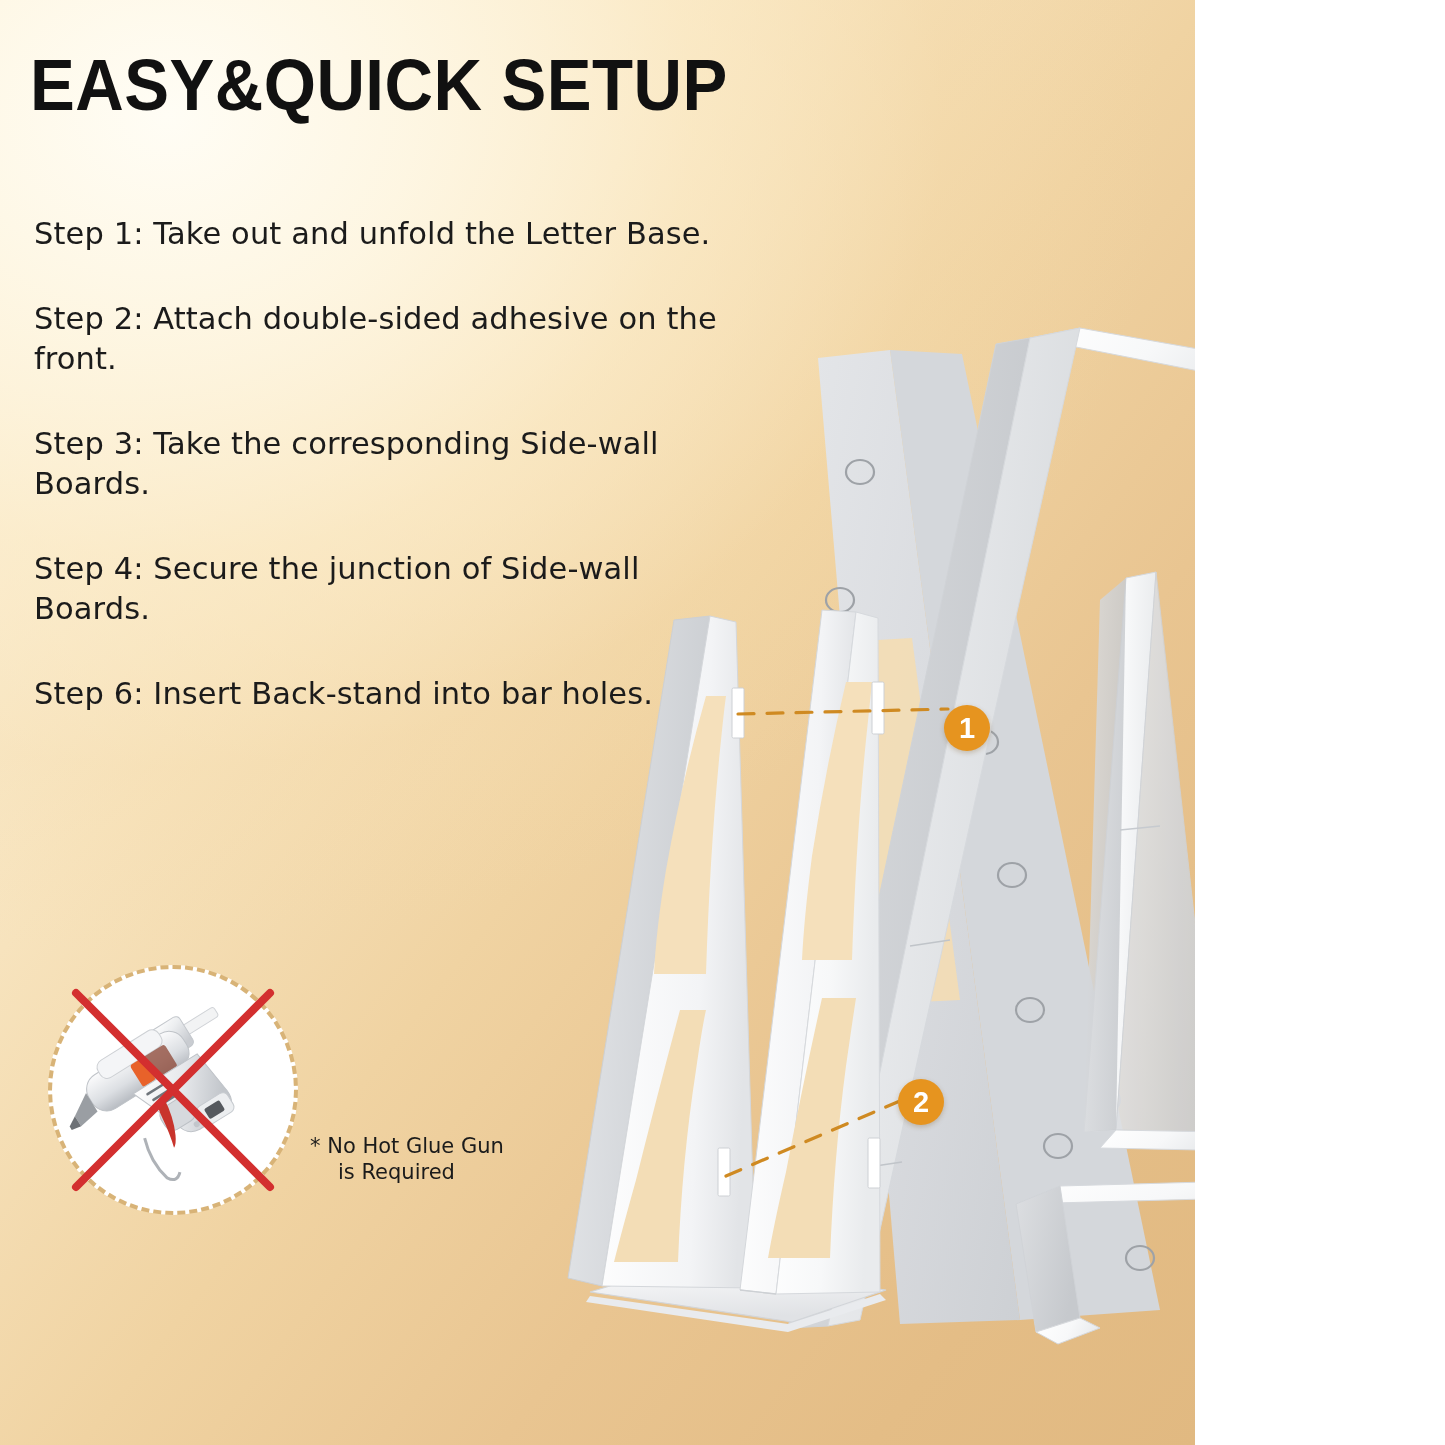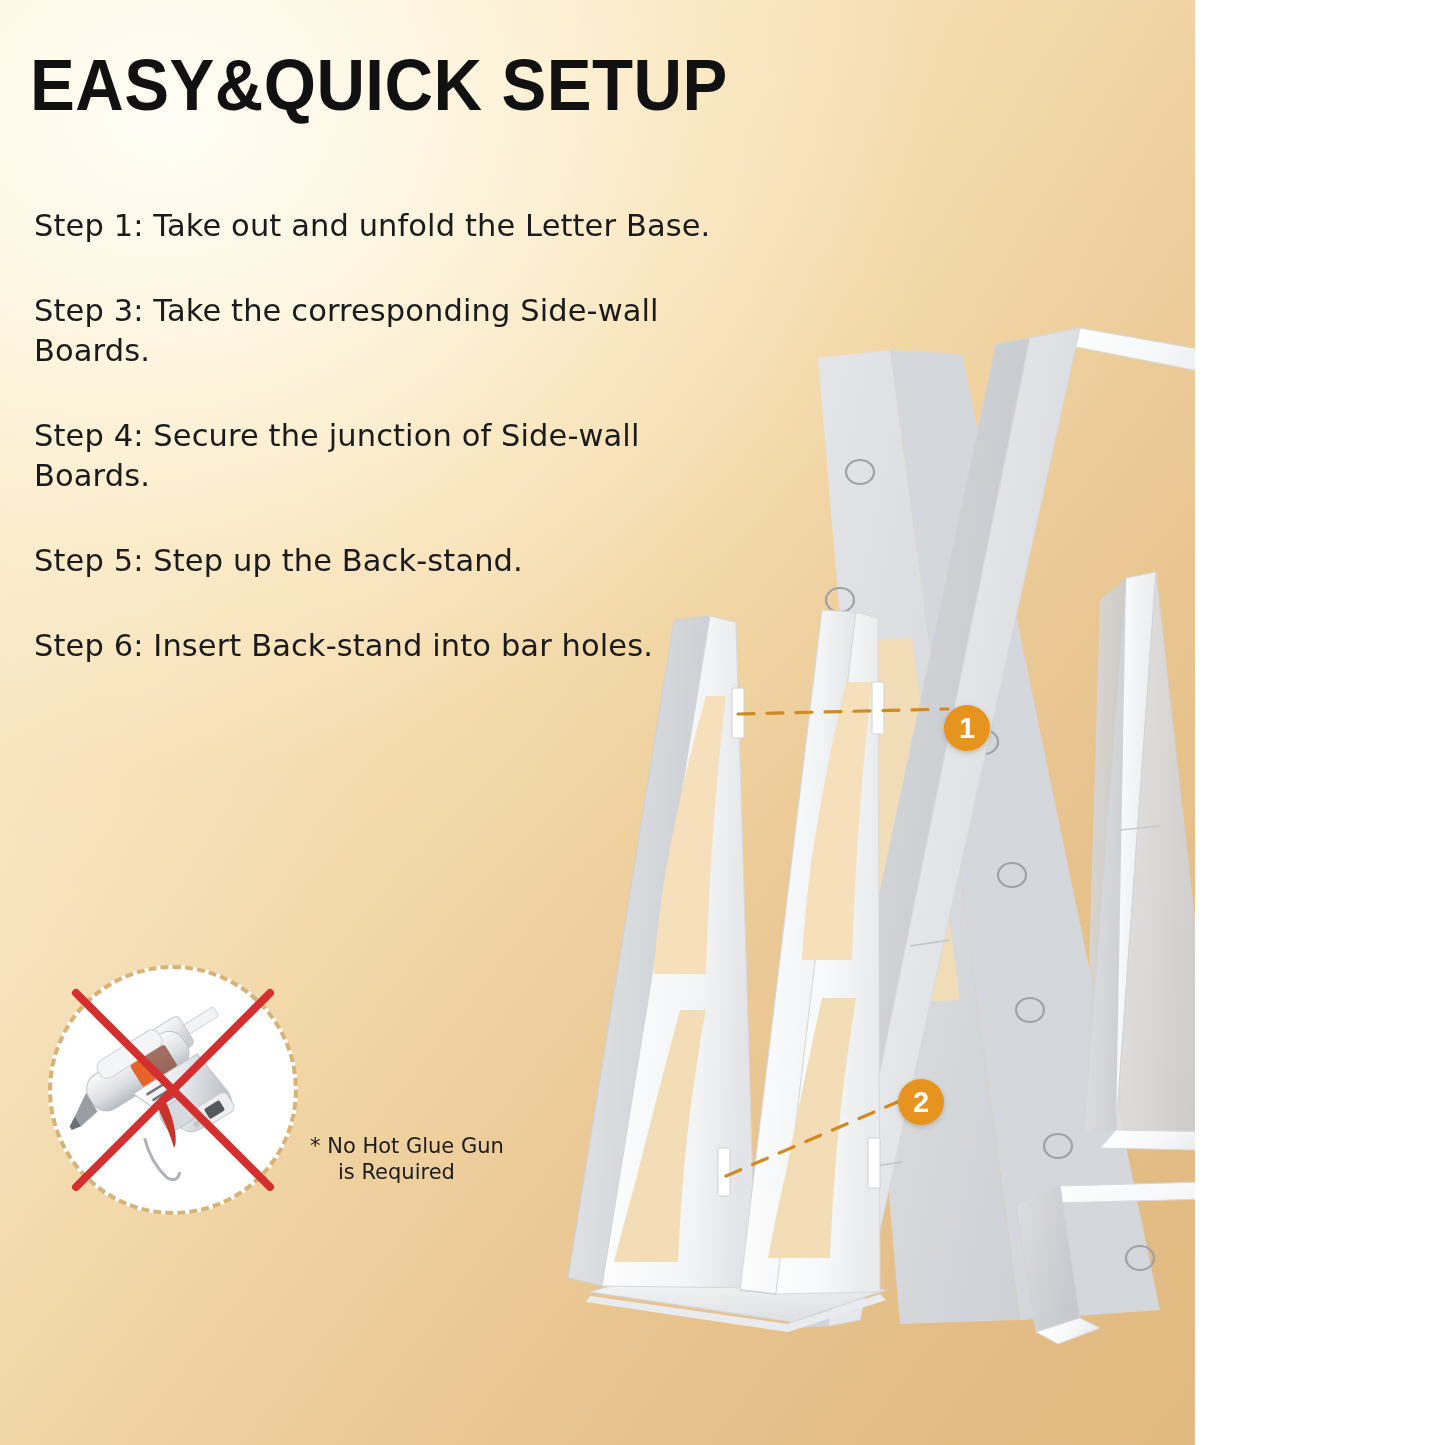--- a/index.html
+++ b/index.html
@@ -76,21 +76,21 @@
     font-weight: normal;
     font-size: 22px;
     letter-spacing: 1.4px;
     color: #73a13a;
   }
 
   
   #steps {
     position: absolute;
     left: 34px;
-    top: 206px;
+    top: 214px;
     width: 710px;
   }
   .step-line {
     font-family: "DejaVu Sans", "Liberation Sans", sans-serif;
     font-size: 30.5px;
     line-height: 1.31;
     color: #1b1b1b;
     letter-spacing: 0.1px;
     margin: 0 0 45px 0;
   }
@@ -253,23 +253,23 @@
         <ellipse cx="4" cy="1.1" rx="1.5" ry="3.2" transform="rotate(-12 4 1.1)"></ellipse>
         <ellipse cx="7.8" cy="1" rx="1.5" ry="3.2" transform="rotate(5 7.8 1)"></ellipse>
         <ellipse cx="11.2" cy="2.4" rx="1.4" ry="2.9" transform="rotate(20 11.2 2.4)"></ellipse>
       </g>
     </svg>
     <div id="logo-word">EUFONY</div>
   </div>
 
   <div id="steps">
     <p class="step-line">Step 1: Take out and unfold the Letter Base.</p>
+    <p class="step-line">Step 2: Attach double-sided adhesive on the front.</p>
     <p class="step-line">Step 3: Take the corresponding Side-wall Boards.</p>
     <p class="step-line">Step 4: Secure the junction of Side-wall Boards.</p>
-    <p class="step-line">Step 5: Step up the Back-stand.</p>
     <p class="step-line">Step 6: Insert Back-stand into bar holes.</p>
   </div>
 
   <div id="noglue">
     <div id="noglue-circle"></div>
 
     <svg id="gluegun" viewBox="0 0 220 220">
       <defs>
         <linearGradient id="gbody" x1="0" y1="0" x2="0.4" y2="1">
           <stop offset="0%" stop-color="#ffffff"></stop>

